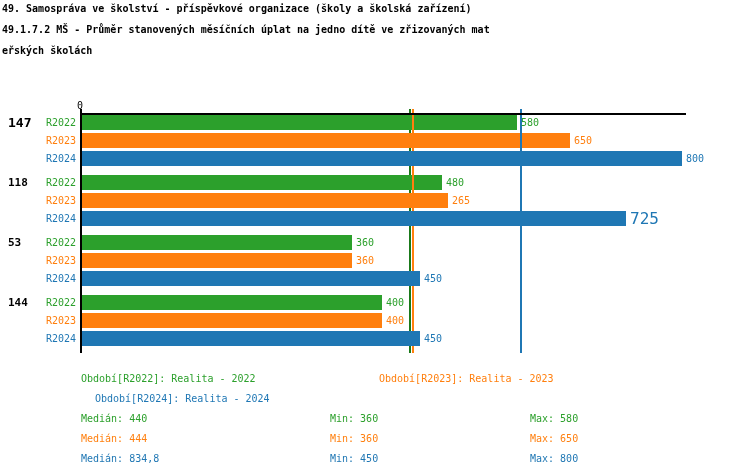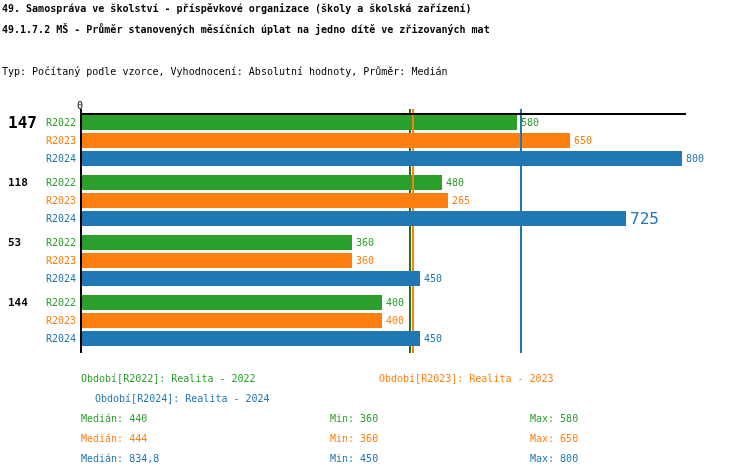--- a/index.html
+++ b/index.html
@@ -17,28 +17,28 @@
   .stat-item{font-size:10px;line-height:13px;}
   #chart span{line-height:15px;}
 </style>
 </head>
 <body>
 
 <div class="canvas">
 
   <div class="abs title-line" style="top:3px">49. Samospráva ve školství - příspěvkové organizace (školy a školská zařízení)</div>
   <div class="abs title-line" style="top:24px">49.1.7.2 MŠ - Průměr stanovených měsíčních úplat na jedno dítě ve zřizovaných mat</div>
-  <div class="abs meta-line">Typ: Počítaný podle vzorce, Vyhodnocení: Absolutní hodnoty, Průměr: Medián</div>
+  <div class="abs title-line" style="top:45px">eřských školách</div>
 
   <div id="chart">
       <span class="abs" style="left: 74px; top: 98px; width: 12px; text-align: center; font-size: 10px; z-index: 5;">0</span>
       <span class="abs" style="left: 409px; top: 109px; width: 2px; height: 244px; background: rgb(26, 122, 26); z-index: 1;"></span>
       <span class="abs" style="left: 412px; top: 109px; width: 2px; height: 244px; background: rgb(255, 127, 14); z-index: 2;"></span>
       <span class="abs" style="left: 520px; top: 109px; width: 2px; height: 244px; background: rgb(31, 119, 180); z-index: 3;"></span>
-      <span class="abs" style="left: 8px; top: 115px; height: 15px; font-size: 16px; font-weight: bold; z-index: 5;">147</span>
+      <span class="abs" style="left: 8px; top: 115px; height: 15px; font-size: 13px; font-weight: bold; z-index: 5;">147</span>
       <span class="abs" style="left: 38px; top: 115px; width: 38px; height: 15px; text-align: right; font-size: 10px; color: rgb(44, 160, 44); z-index: 5;">R2022</span>
       <span class="abs" style="left: 82px; top: 115px; width: 435px; height: 15px; background: rgb(44, 160, 44); z-index: 1;"></span>
       <span class="abs" style="left: 521px; top: 115px; height: 15px; font-size: 10px; color: rgb(44, 160, 44); z-index: 5;">580</span>
       <span class="abs" style="left: 38px; top: 133px; width: 38px; height: 15px; text-align: right; font-size: 10px; color: rgb(255, 127, 14); z-index: 5;">R2023</span>
       <span class="abs" style="left: 82px; top: 133px; width: 488px; height: 15px; background: rgb(255, 127, 14); z-index: 2;"></span>
       <span class="abs" style="left: 574px; top: 133px; height: 15px; font-size: 10px; color: rgb(255, 127, 14); z-index: 5; text-align: right;">650</span>
       <span class="abs" style="left: 38px; top: 151px; width: 38px; height: 15px; text-align: right; font-size: 10px; color: rgb(31, 119, 180); z-index: 5;">R2024</span>
       <span class="abs" style="left: 82px; top: 151px; width: 600px; height: 15px; background: rgb(31, 119, 180); z-index: 3;"></span>
       <span class="abs" style="left: 686px; top: 151px; height: 15px; font-size: 10px; color: rgb(31, 119, 180); z-index: 5;">800</span>
       <span class="abs" style="left: 8px; top: 175px; height: 15px; font-size: 11px; font-weight: bold; z-index: 5;">118</span>

